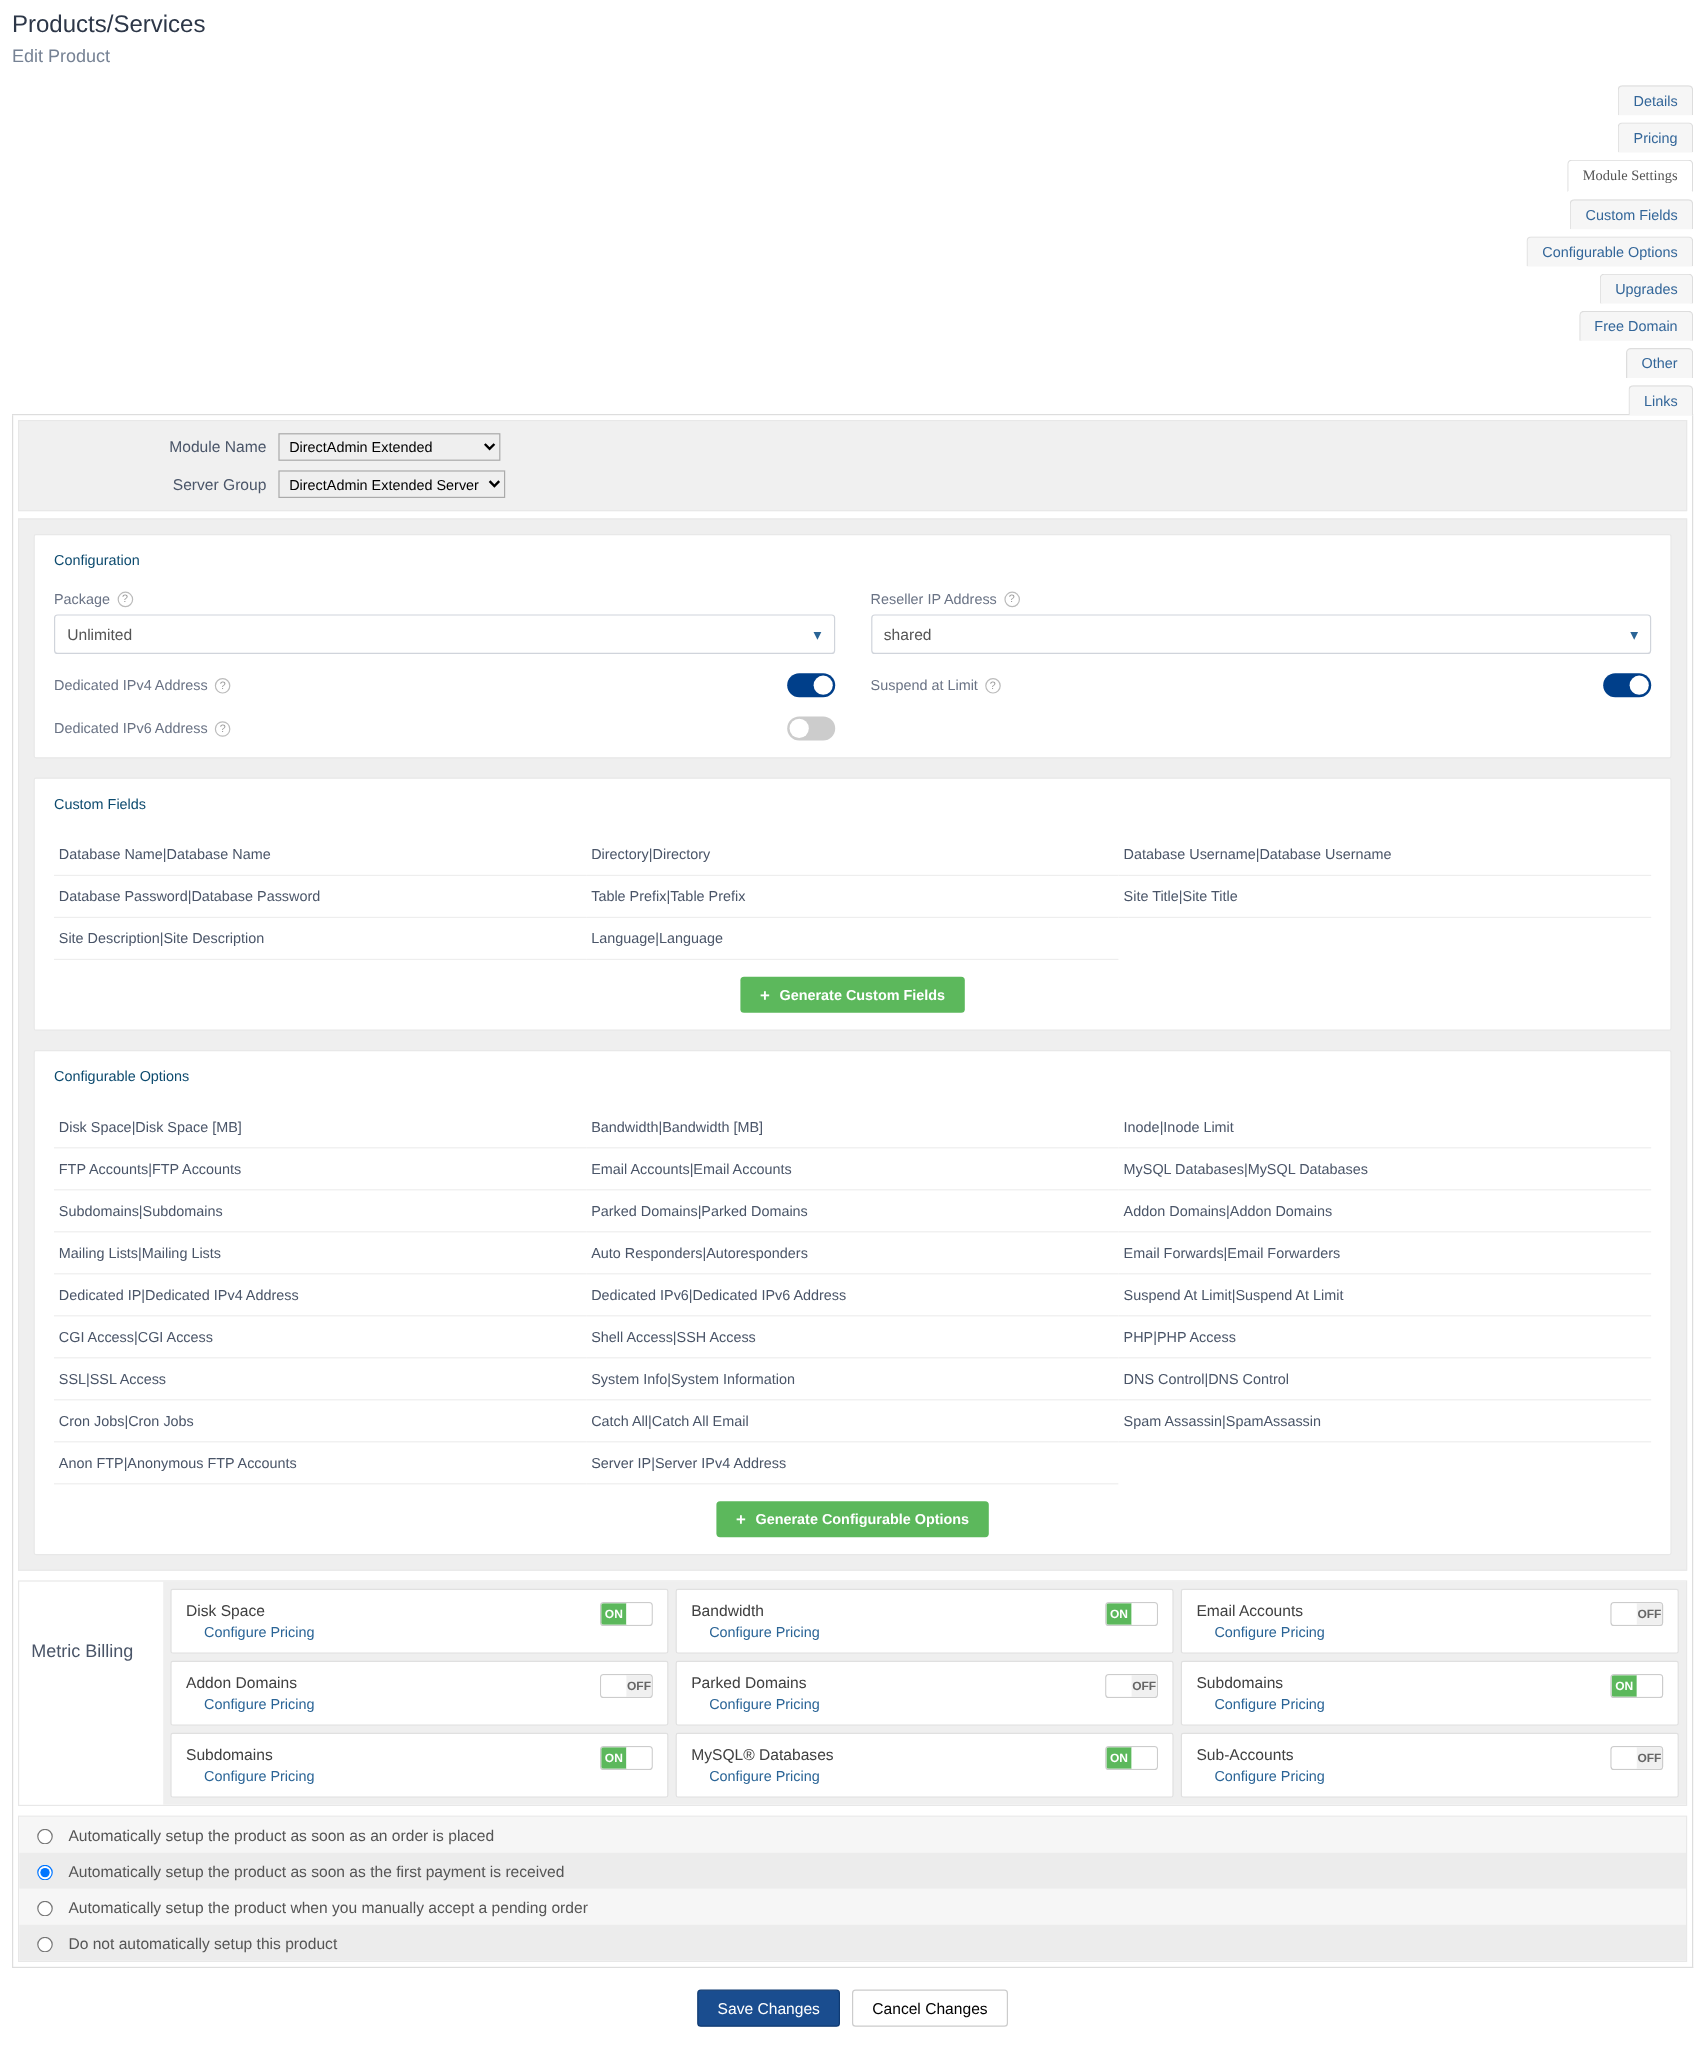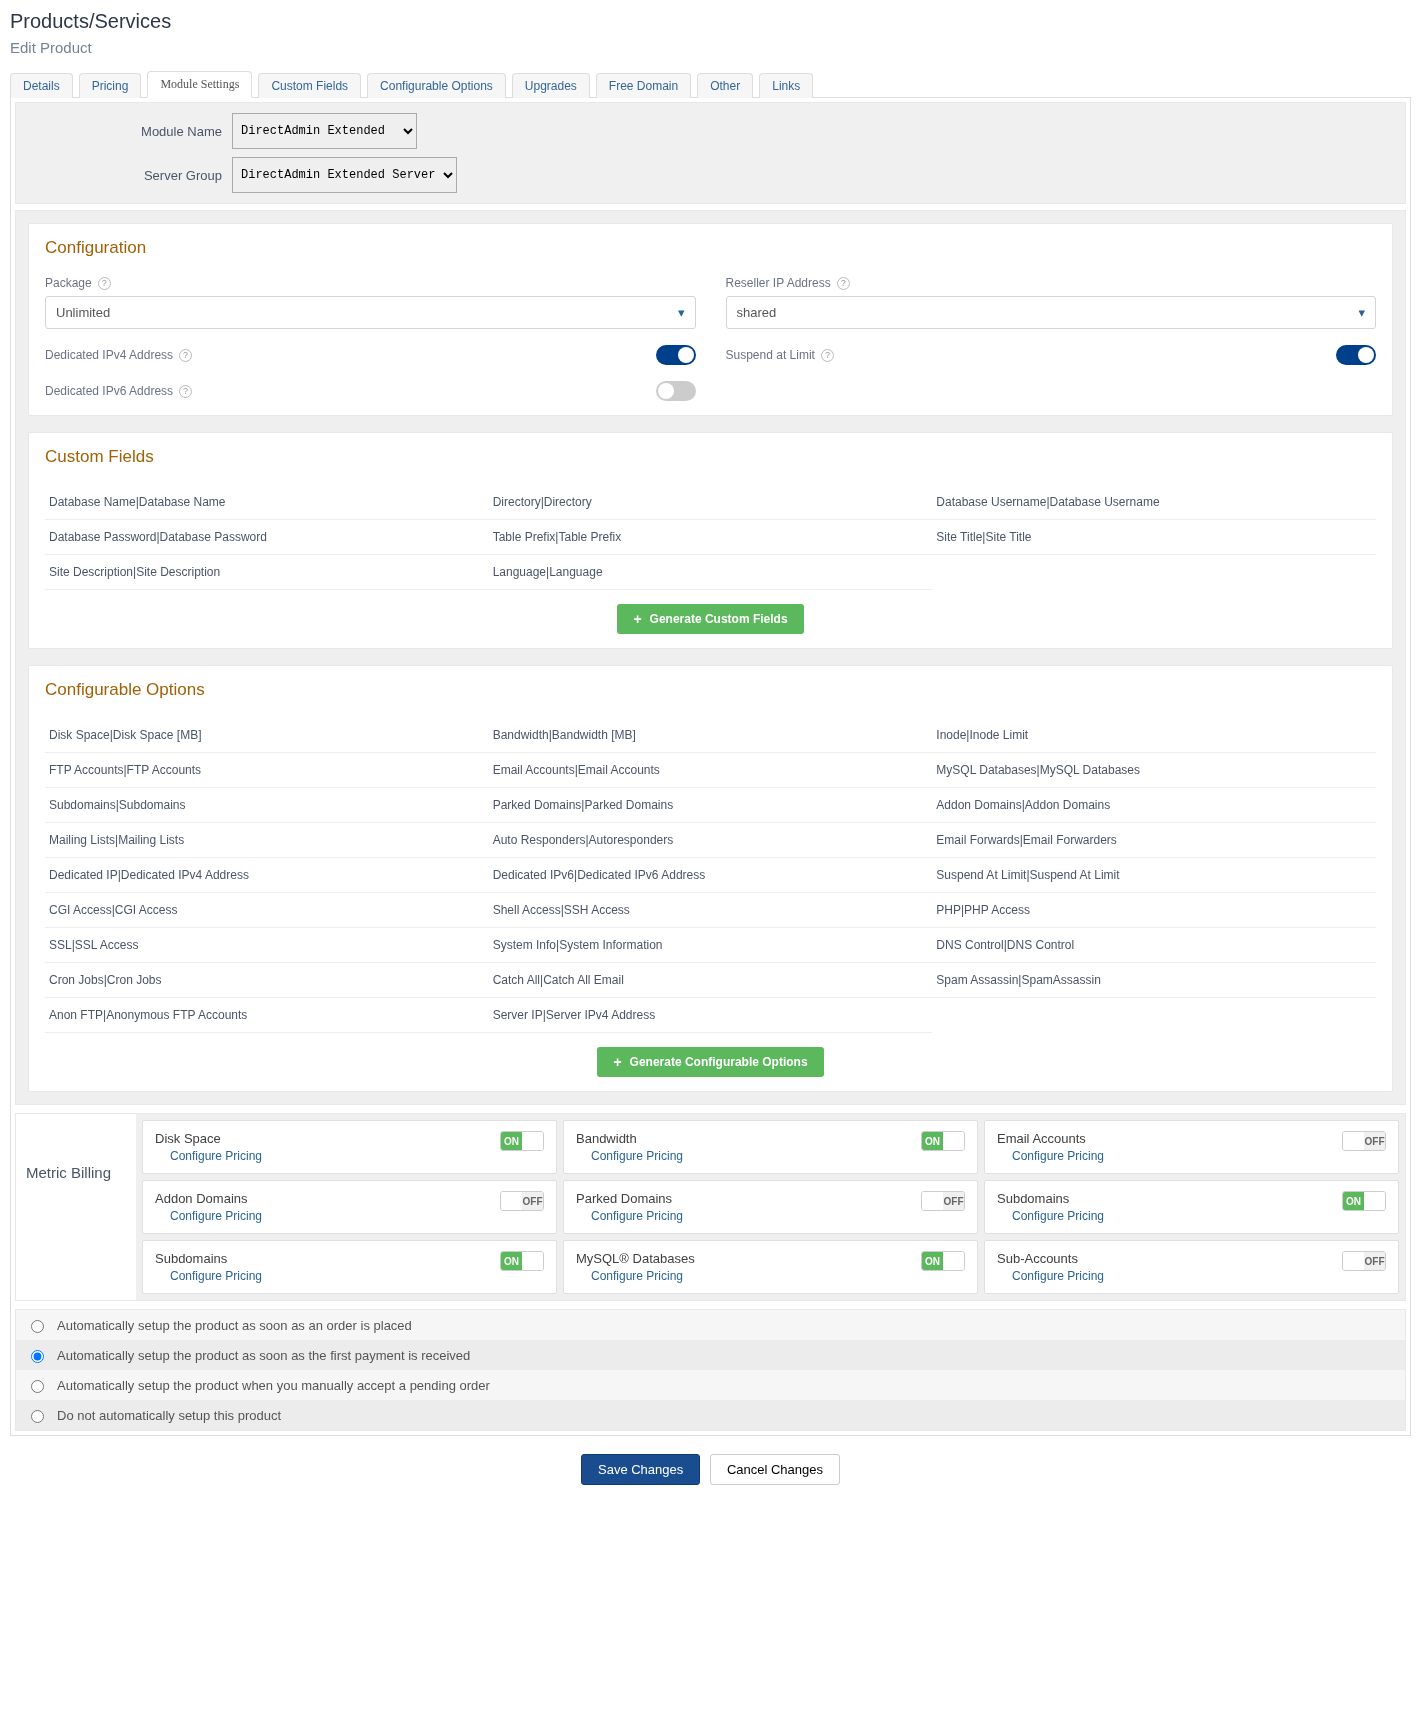--- a/index.html
+++ b/index.html
@@ -15,34 +15,34 @@
     --link:#336699;
     --green:#5cb85c;
     --toggle-on:#003f8a;
     --badge-on:#5cb85c;
   }
   *{box-sizing:border-box;}
   body{margin:0;padding:10px;font-family:"Segoe UI",Arial,sans-serif;font-size:13px;color:var(--text);background:#fff;}
   h1{font-size:20px;font-weight:400;margin:0 0 6px 0;color:var(--text-dark);}
   h2{font-size:15px;font-weight:400;margin:0 0 14px 0;color:var(--text-muted);}
   
-  .tabbar{display:flex;gap:6px;align-items:flex-end;border-bottom:1px solid var(--border);}
+  .tabbar{display:flex;gap:6px;align-items:flex-end;border-bottom:1px solid var(--border);flex-direction:column;}
   .tab{padding:5px 12px;border:1px solid var(--border);border-bottom:none;border-radius:4px 4px 0 0;background:#f6f6f6;color:var(--link);cursor:pointer;font-size:12px;position:relative;top:1px;}
   .tab.active{background:#fff;color:#555;border-bottom:1px solid #fff;font-family:Liberation Serif, serif;}
   
   .panel{border:1px solid var(--border);border-top:none;padding:4px;}
   
   .head-rows{background:var(--bg-grey);border:1px solid var(--border-light);padding:6px 0;}
   .head-row{display:flex;align-items:center;gap:10px;padding:4px 6px;}
   .head-label{width:200px;text-align:right;color:var(--text);font-size:13px;}
-  select.native{font-family:Liberation Mono, monospace;font-size:12px;padding:2px 4px;border:1px solid #aaa;background:#efefef;min-width:185px;height:36px;}
+  select.native{font-family:Liberation Sans, sans-serif;font-size:12px;padding:2px 4px;border:1px solid #aaa;background:#efefef;min-width:185px;height:23px;}
   
   .grey-wrap{background:var(--panel-bg);border:1px solid var(--border-light);margin-top:6px;padding:12px;}
   .card{background:#fff;border:1px solid var(--border-light);border-radius:2px;padding:14px 16px;margin-bottom:16px;}
-  .card-title{font-size:17px;color:#a16207;margin:0 0 18px 0;font-weight:400;}
+  .card-title{font-size:12px;color:#0c4a6e;margin:0 0 18px 0;font-weight:400;}
   
   .cfg-grid{display:grid;grid-template-columns:1fr 1fr;gap:16px 30px;}
   .field-label{font-size:12px;color:#6a7385;margin-bottom:6px;display:flex;align-items:center;gap:6px;}
   .help-icon{display:inline-flex;width:13px;height:13px;border:1px solid #bbb;border-radius:50%;align-items:center;justify-content:center;font-size:9px;color:#999;}
   .select-like{border:1px solid #d0d4db;border-radius:3px;padding:8px 10px;display:flex;justify-content:space-between;align-items:center;font-size:13px;color:#555;cursor:pointer;background:#fff;}
   .select-like .chev{color:#2a6496;}
   .cfg-row{display:flex;justify-content:space-between;align-items:center;margin-top:16px;}
   
   .switch{width:40px;height:20px;border-radius:20px;position:relative;cursor:pointer;}
   .switch.on{background:var(--toggle-on);}

